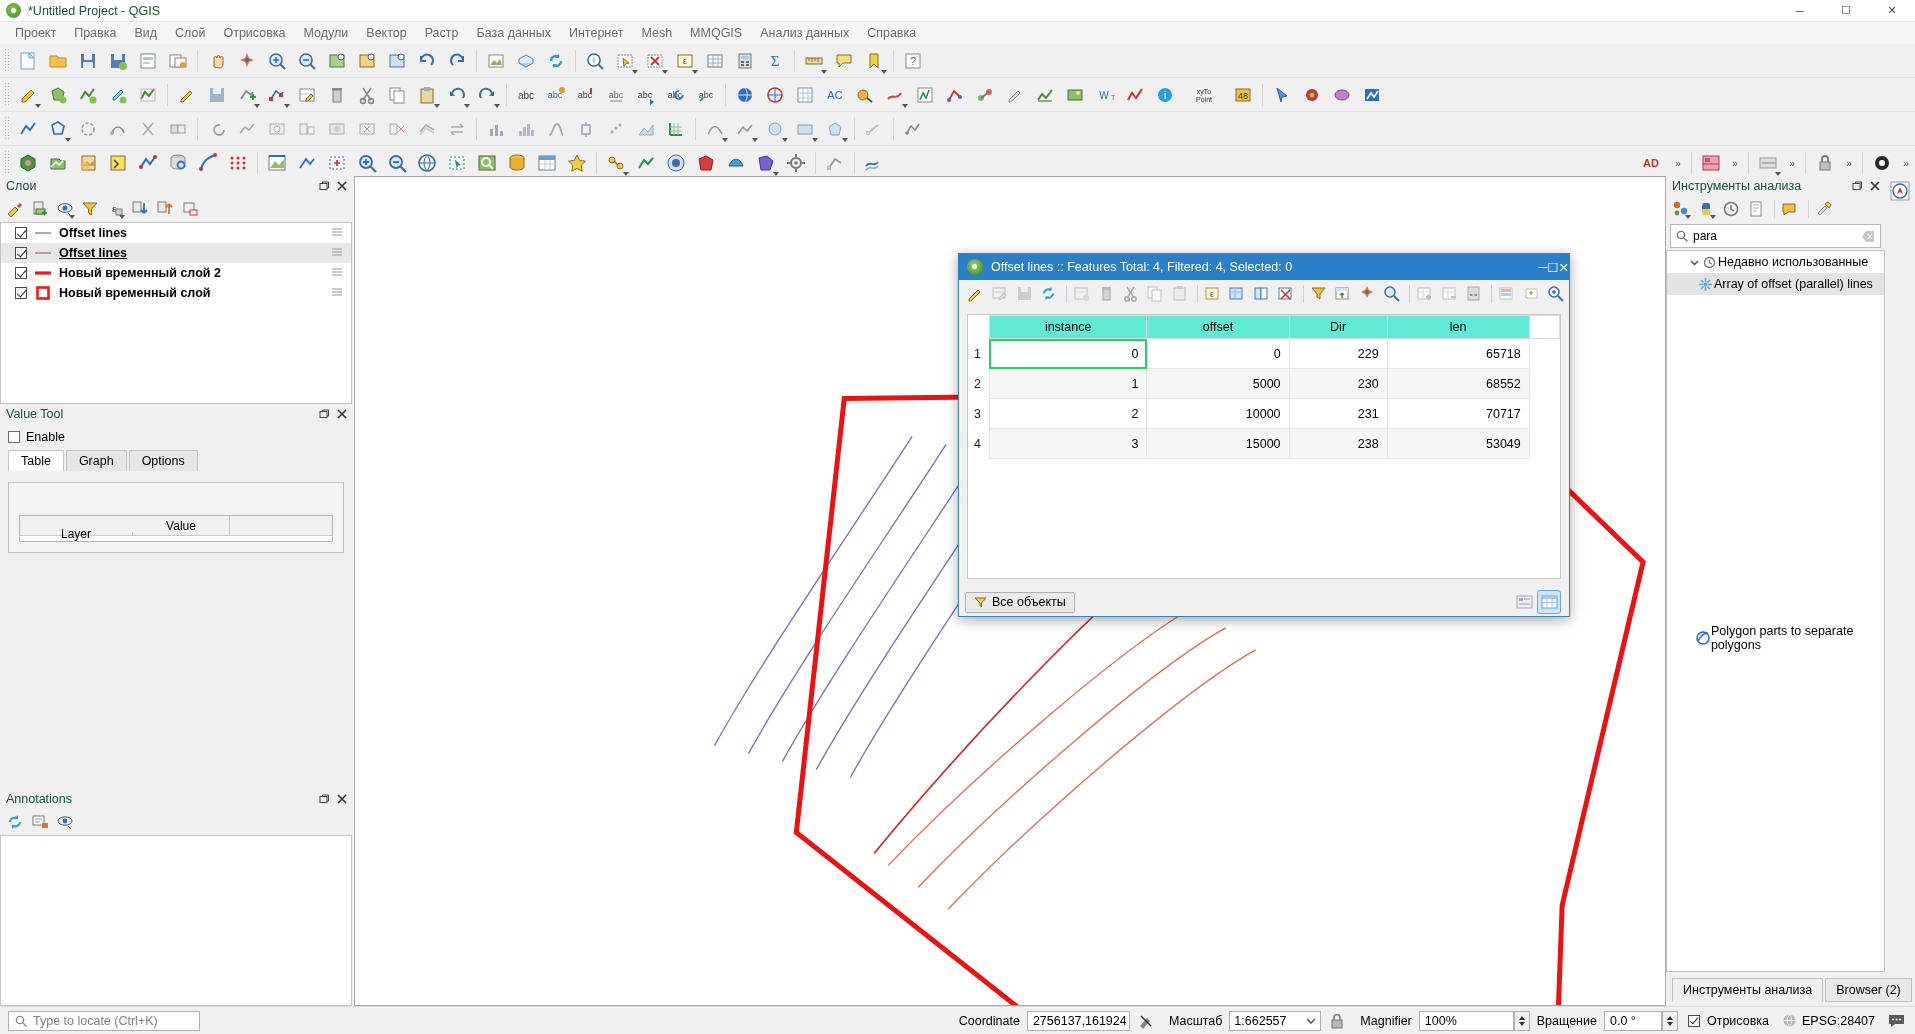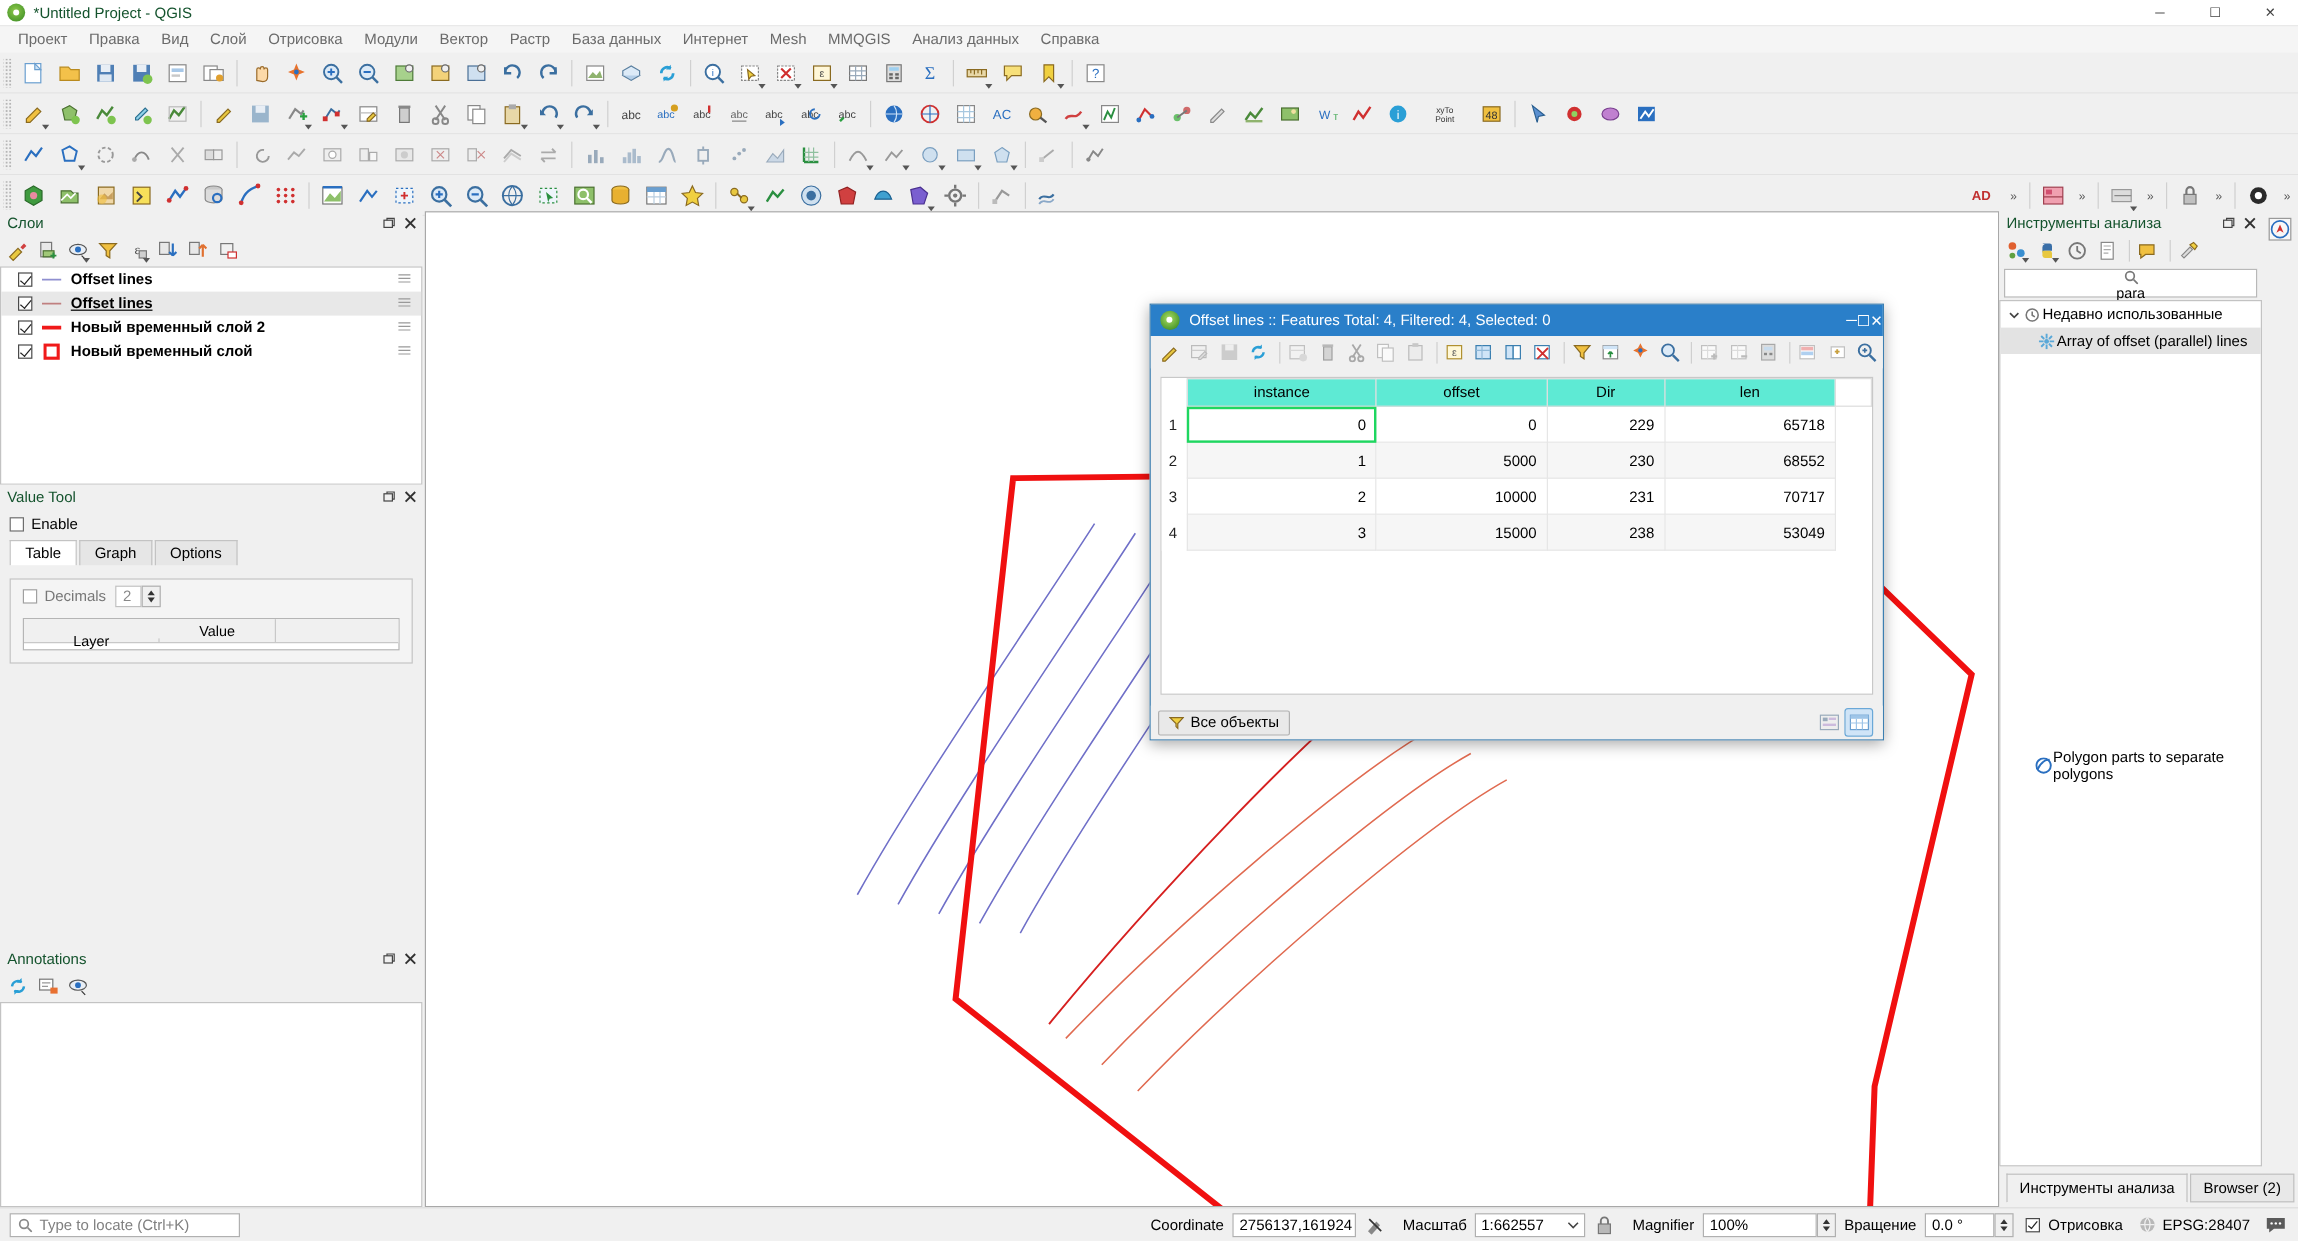--- a/index.html
+++ b/index.html
@@ -112,21 +112,21 @@
   table.attr th { background:#5eead4; border:1px solid #ddd; font-weight:normal; height:23px; }
   table.attr td { border:1px solid #e6e6e6; height:30px; text-align:right; padding-right:8px; }
   table.attr tr:nth-child(even) td { background:#f6f6f6; }
   table.attr td.rowhdr { background:#fff !important; text-align:left; padding-left:6px; border:none; width:14px; color:#222;}
   table.attr td.selcell { outline:2px solid #1ed760; outline-offset:-2px; }
   .attr-footer { height:28px; display:flex; align-items:center; padding:0 6px; background:#f0f0f0; }
   .filt-btn { display:flex; align-items:center; height:21px; padding:0 8px; border:1px solid #b0b0b0;
               background:#e9e9e9; font-size:12.5px; border-radius:2px;}
 
   
-  .pr-search { display:flex; align-items:center; height:24px; border:1px solid #b8b8b8; background:#fff; margin:0 2px;flex-direction:column;}
+  .pr-search { display:flex; align-items:center; height:24px; border:1px solid #b8b8b8; background:#fff; margin:0 2px;}
   .tree-row { display:flex; align-items:center; height:22px; font-size:12.5px; }
   .tree-row.hl { background:#e3e3e3; }
 
   
   #rtabs { position:absolute; display:flex; }
   .rtab { padding:4px 10px; font-size:12.5px; border:1px solid #c0c0c0; background:#e8e8e8; margin-right:2px;}
   .rtab.active { background:#f0f0f0; border-bottom-color:#f0f0f0; }
 
   
   #statusbar { position:absolute; left:0; right:0; bottom:0; height:28px; background:#f0f0f0;
@@ -1221,29 +1221,20 @@
     <div class="chk-line">
       <span class="chkbox"></span>
       <span>Enable</span>
     </div>
     <div class="vt-tabs">
       <div class="vt-tab active">Table</div>
       <div class="vt-tab">Graph</div>
       <div class="vt-tab">Options</div>
     </div>
     <div class="vt-pane" style="position:absolute; left:8px; right:8px; top:78px; bottom:6px;">
-      <div class="chk-line" style="padding:5px 0 4px 10px;">
-        <span class="chkbox" style="border-color:#a0a0a0;"></span>
-        <span class="dim">Decimals</span>
-        <span class="sb-field" style="margin-left:8px;width:22px;height:18px;border-color:#c0c0c0;color:#888;">2</span>
-        <span class="spin" style="height:18px;">
-          <i class="up"></i>
-            <i class="dn"></i>
-        </span>
-      </div>
       <div class="vt-table" style="position:absolute; left:10px; right:10px; top:32px; bottom:10px;">
         <div class="vt-head">
           <div style="flex:0 0 113px;margin-top:16px;">Layer</div>
           <div style="flex:0 0 97px;">Value</div>
           <div style="flex:1;border-right:none;"></div>
         </div>
       </div>
     </div>
   </div>
 
@@ -1378,21 +1369,21 @@
       </span>
       <span style="flex:1;">para</span>
       <span style="margin-right:5px;display:flex;">
         <svg width="13" height="11">
             <path d="M4 0h8v11H4L0 5.5z" fill="#c8c8c8"></path>
             <path d="M6 3l4 5M10 3l-4 5" stroke="#fff" stroke-width="1.2"></path>
           </svg>
       </span>
     </div>
     <div class="panel-body" style="top:74px; bottom:0;">
-      <div class="tree-row" style="padding-left:4px;">
+      <div class="tree-row" style="padding-left:20px;">
         <span style="width:14px;display:flex;justify-content:center;">
           <svg width="9" height="9">
               <path d="M1 3l3.5 3.5L8 3" stroke="#444" stroke-width="1.4" fill="none"></path>
             </svg>
         </span>
         <span style="width:17px;display:flex;justify-content:center;">
           <svg width="13" height="13">
               <circle cx="6.5" cy="6.5" r="5" fill="none" stroke="#777" stroke-width="1.3"></circle>
               <path d="M6.5 3.5v3.2l2.2 1.4" stroke="#777" stroke-width="1.3" fill="none"></path>
             </svg>

